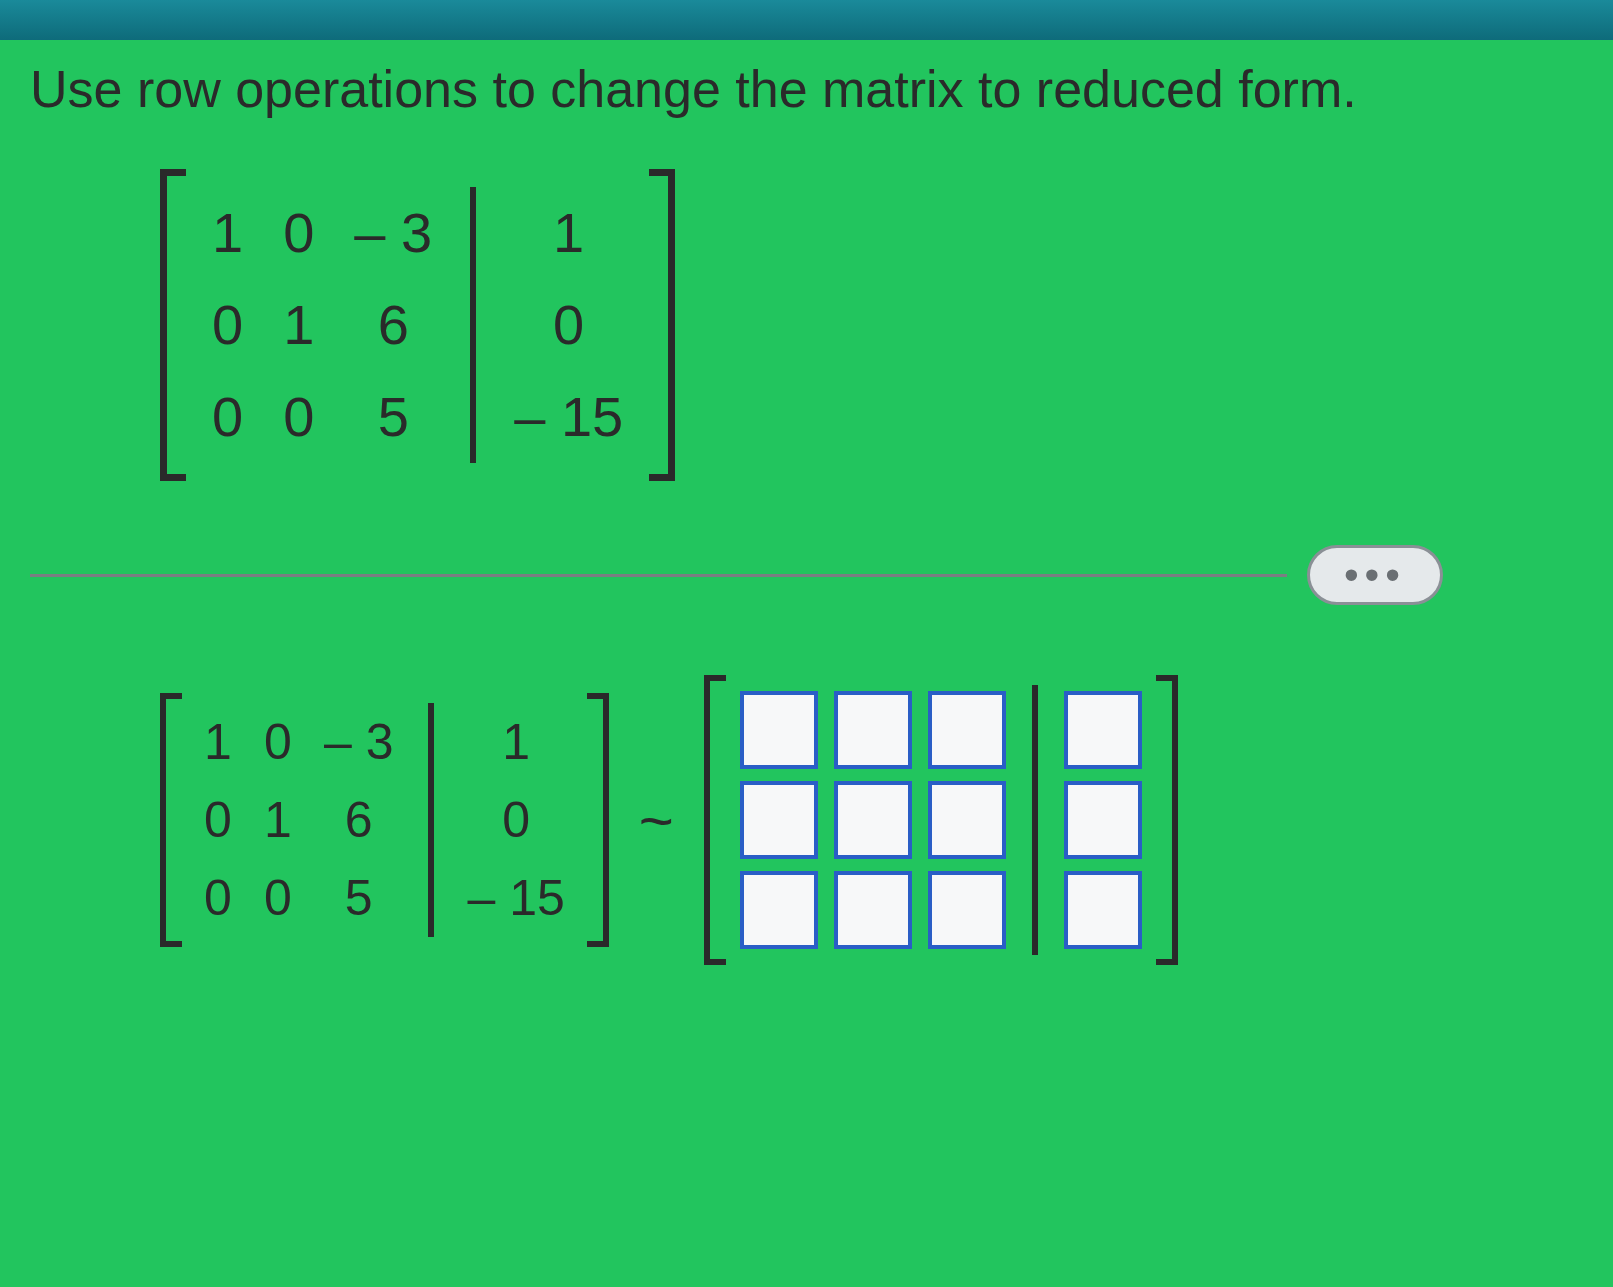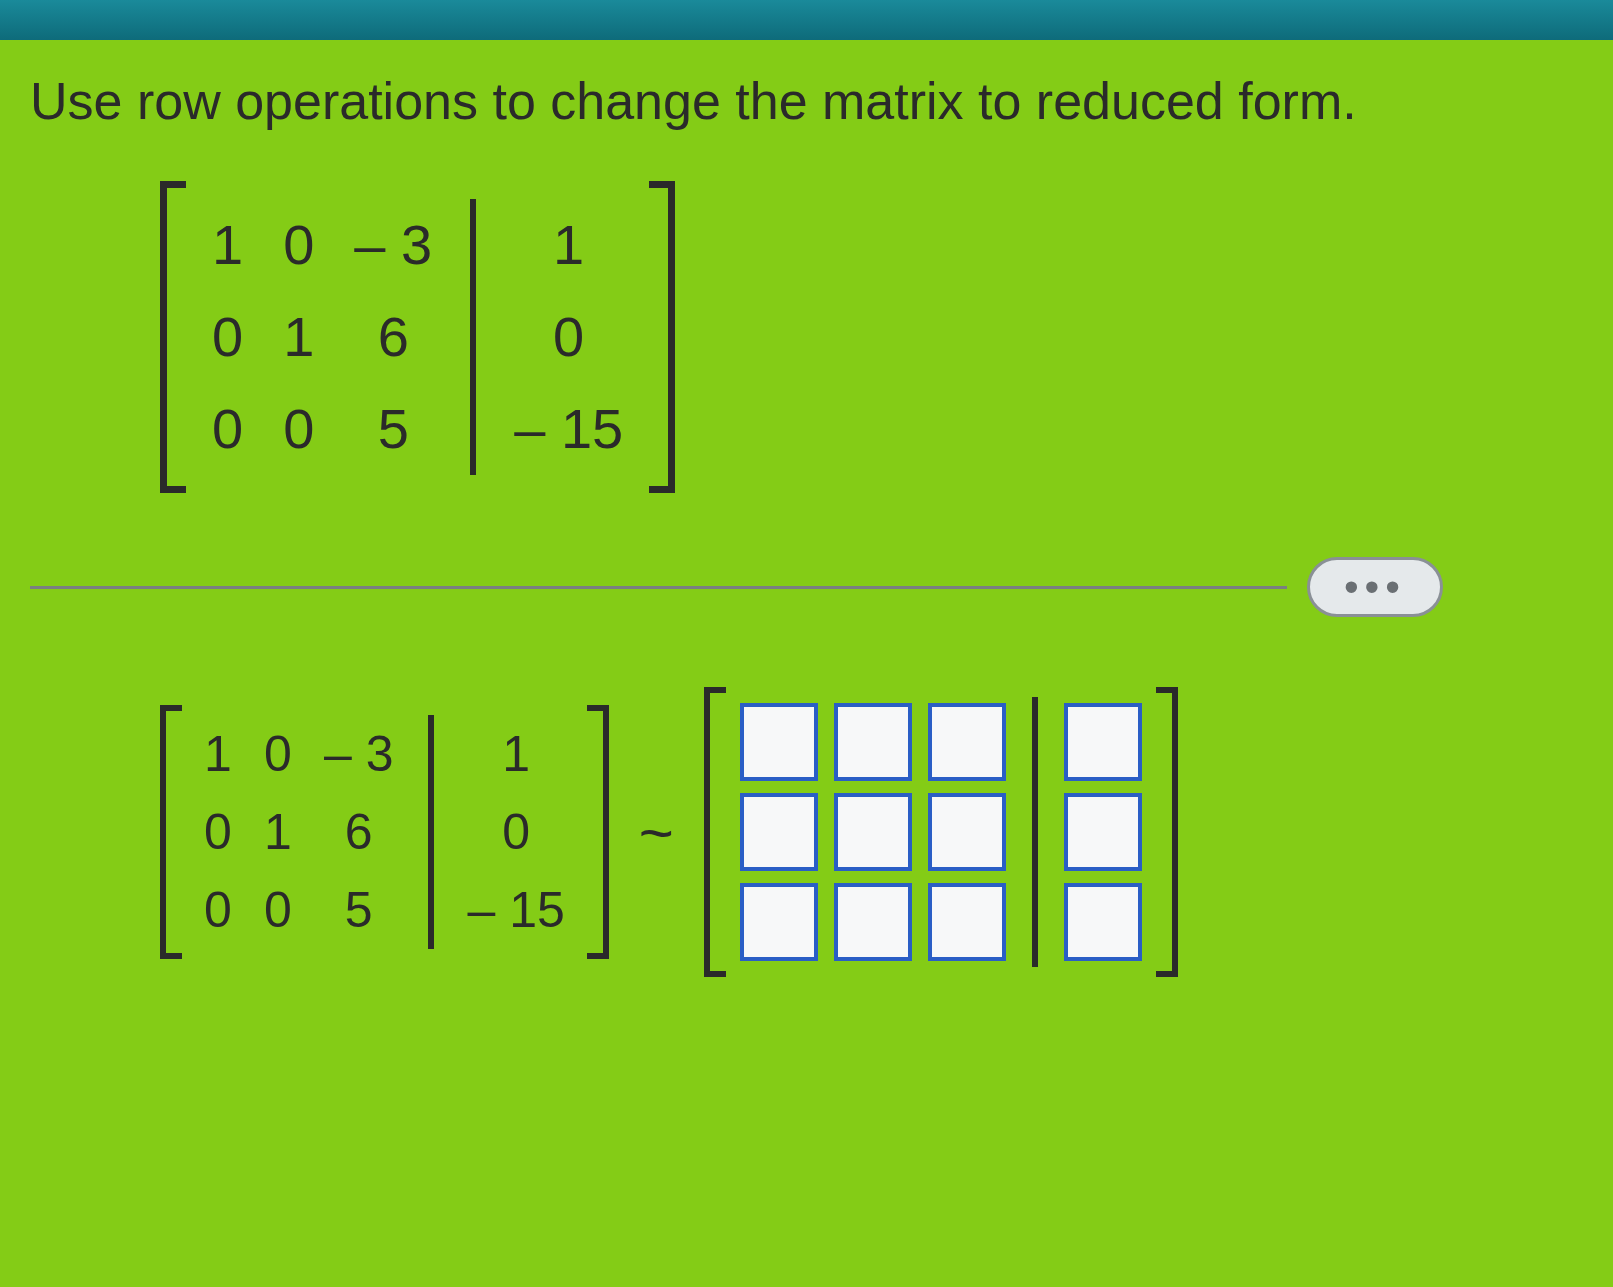--- a/index.html
+++ b/index.html
@@ -11,22 +11,22 @@
     width: 1613px;
     height: 1287px;
     position: relative;
   }
   .top-bar {
     height: 40px;
     background: linear-gradient(to bottom, #1a8a9a, #0e6b7a);
     width: 100%;
   }
   .content-area {
-    background: #84cc16;
-    padding: 31px 30px 40px 30px;
+    background: #22c55e;
+    padding: 19px 30px 40px 30px;
     min-height: 1247px;
     position: relative;
   }
   .instruction {
     font-size: 52px;
     color: #2a2a2a;
     margin-bottom: 50px;
     font-weight: 400;
   }
   .matrix-region {

